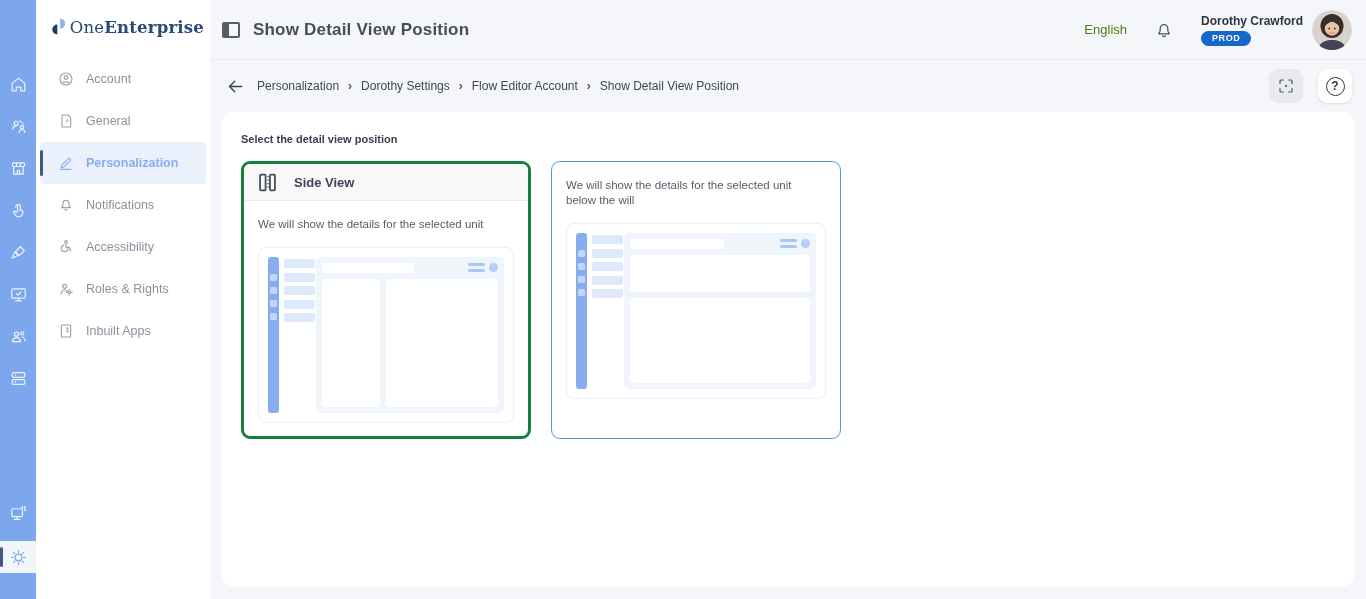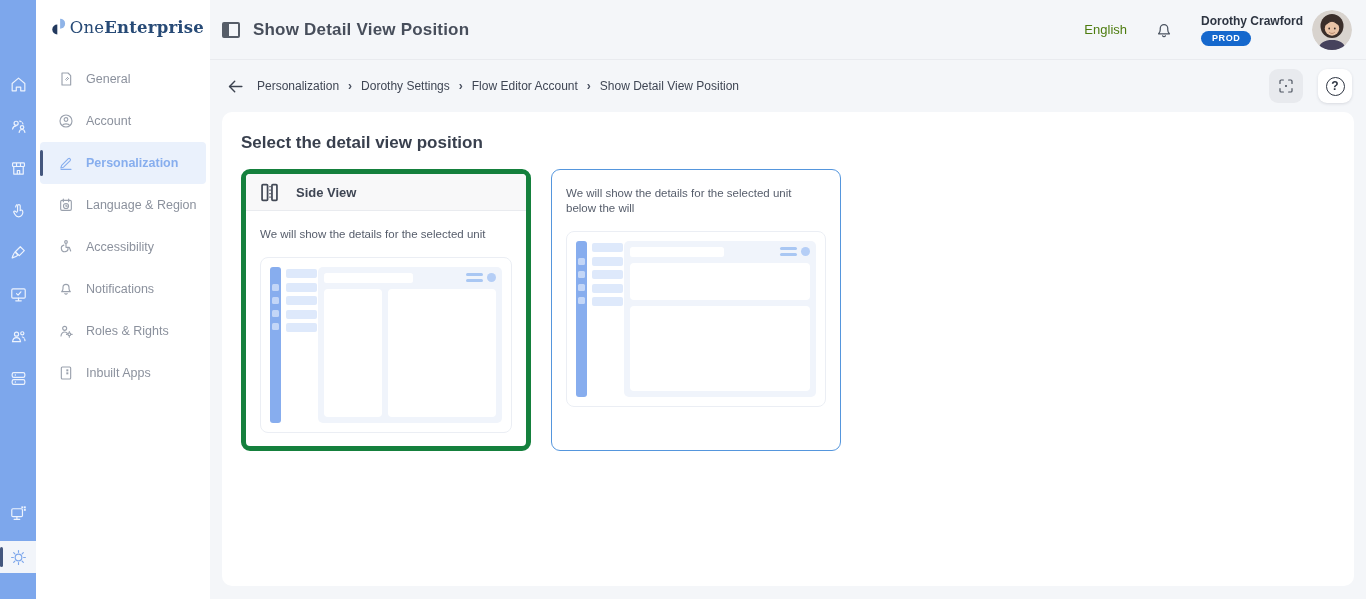--- a/index.html
+++ b/index.html
@@ -56,24 +56,24 @@
   .crumb { cursor:pointer; }
   .crumb:not(:last-child)::after { content:"›"; margin:0 9px; color:#4a5160; font-weight:bold; font-size:12px; }
   .crumb-actions { margin-left:auto; display:flex; gap:15px; }
   .icon-btn { width:34px; height:34px; border-radius:9px; display:flex; align-items:center; justify-content:center; cursor:pointer; }
   .icon-btn.fullscreen { background:#e8eaee; color:#4a515e; }
   .icon-btn.fullscreen svg { width:18px; height:18px; }
   .icon-btn.help { background:#ffffff; color:#2e3542; box-shadow:0 1px 3px rgba(40,50,70,.14); }
   .help-q { width:19px; height:19px; border:1.7px solid currentColor; border-radius:50%; font-size:12px; font-weight:bold; display:flex; align-items:center; justify-content:center; }
 
   .panel { flex:1; background:#ffffff; border-radius:10px; margin:0 12px 13px 12px; padding:21px 0 0 19px; overflow:hidden; }
-  .section-heading { font-size:17px; font-weight:bold; color:#39404e; margin-bottom:16px; }
+  .section-heading { font-size:11px; font-weight:bold; color:#39404e; margin-bottom:16px; }
   .options { display:flex; gap:20px; }
 
-  .option-card { width:290px; border:5px solid #15803d; border-radius:9px; background:#fff; overflow:hidden; cursor:pointer; }
+  .option-card { width:290px; border:3px solid #15803d; border-radius:9px; background:#fff; overflow:hidden; cursor:pointer; }
   .card-head { height:37px; display:flex; align-items:center; gap:16px; padding:0 13px; background:#f8f8f9; border-bottom:1px solid #e9ebef; }
   .card-icon { color:#434a57; display:flex; }
   .card-icon svg { width:21px; height:21px; }
   .card-title { font-size:13px; font-weight:bold; color:#3f4654; }
   .option-card.selected { border:1.5px solid #5596dd; }
   .option-card.selected .card-head { background:#cde0f8; border-bottom-color:#bcd6f4; }
   .option-card.selected .card-title { color:#1465c8; }
   .option-card.selected .card-icon { color:#1465c8; }
   .card-desc { padding:16px 14px 15px; font-size:11.5px; color:#565d6b; line-height:15px; }
 
@@ -189,80 +189,69 @@
       <svg width="27" height="28" viewBox="0 0 27 28">
         <path d="M14.5 2 a7.2 7.2 0 0 1 0 14.4 Z" fill="#8fb4e8"></path>
         <path d="M10.5 10.5 a7.2 7.2 0 0 0 0 14.4 Z" fill="#22395e"></path>
       </svg>
       <span class="logo-text"><span>One</span><b>Enterprise</b></span>
     </div>
     <div class="menu">
 
       <div class="menu-item">
         <span class="mi-icon">
-          <svg viewBox="0 0 24 24" fill="none" stroke="currentColor" stroke-width="1.7" stroke-linejoin="round">
-              <path d="M6 3h9l4 4v14H6z"></path>
-              <path d="M11 13l4-4M12.5 14.5l4-4" stroke-width="1.4"></path>
-            </svg>
-        </span>
-        <span>General</span>
-      </div>
-
-      <div class="menu-item">
-        <span class="mi-icon">
           <svg viewBox="0 0 24 24" fill="none" stroke="currentColor" stroke-width="1.7">
               <circle cx="12" cy="12" r="9"></circle>
               <circle cx="12" cy="9.8" r="2.8"></circle>
               <path d="M6.8 18.2c1.1-2.6 9.3-2.6 10.4 0"></path>
             </svg>
         </span>
         <span>Account</span>
       </div>
 
+      <div class="menu-item">
+        <span class="mi-icon">
+          <svg viewBox="0 0 24 24" fill="none" stroke="currentColor" stroke-width="1.7" stroke-linejoin="round">
+              <path d="M6 3h9l4 4v14H6z"></path>
+              <path d="M11 13l4-4M12.5 14.5l4-4" stroke-width="1.4"></path>
+            </svg>
+        </span>
+        <span>General</span>
+      </div>
+
       <div class="menu-item selected">
         <span class="mi-icon">
           <svg viewBox="0 0 24 24" fill="none" stroke="currentColor" stroke-width="1.7" stroke-linecap="round" stroke-linejoin="round">
               <path d="M5.5 15.5 15.5 5.5a2 2 0 0 1 2.8 2.8l-10 10-4 1.2z"></path>
               <path d="M4.5 21.5h15"></path>
             </svg>
         </span>
         <span>Personalization</span>
       </div>
 
-      <div class="menu-item">
-        <span class="mi-icon">
-          <svg viewBox="0 0 24 24" fill="none" stroke="currentColor" stroke-width="1.7" stroke-linecap="round">
-              <rect x="4" y="5" width="16" height="15" rx="2"></rect>
-              <path d="M8 3v4M16 3v4"></path>
-              <circle cx="12" cy="13.5" r="3.8"></circle>
-              <path d="M12 11.8v1.9h1.8"></path>
-            </svg>
-        </span>
-        <span>Language &amp; Region</span>
+
+      <div class="menu-item">
+        <span class="mi-icon">
+          <svg viewBox="0 0 24 24" fill="none" stroke="currentColor" stroke-width="1.7" stroke-linecap="round" stroke-linejoin="round">
+              <path d="M18.5 16H5.5c1.3-1.1 2-2.4 2-4.6v-1.9a4.5 4.5 0 0 1 9 0v1.9c0 2.2.7 3.5 2 4.6z"></path>
+              <path d="M10.3 18.7a1.9 1.9 0 0 0 3.4 0"></path>
+            </svg>
+        </span>
+        <span>Notifications</span>
       </div>
 
       <div class="menu-item">
         <span class="mi-icon">
           <svg viewBox="0 0 24 24" fill="none" stroke="currentColor" stroke-width="1.7" stroke-linecap="round" stroke-linejoin="round">
               <circle cx="12" cy="4.5" r="2"></circle>
               <path d="M12 7.5v5h5l2 5.5"></path>
               <path d="M15 13.5a5 5 0 1 1-6.2-4.3"></path>
             </svg>
         </span>
         <span>Accessibility</span>
-      </div>
-
-      <div class="menu-item">
-        <span class="mi-icon">
-          <svg viewBox="0 0 24 24" fill="none" stroke="currentColor" stroke-width="1.7" stroke-linecap="round" stroke-linejoin="round">
-              <path d="M18.5 16H5.5c1.3-1.1 2-2.4 2-4.6v-1.9a4.5 4.5 0 0 1 9 0v1.9c0 2.2.7 3.5 2 4.6z"></path>
-              <path d="M10.3 18.7a1.9 1.9 0 0 0 3.4 0"></path>
-            </svg>
-        </span>
-        <span>Notifications</span>
       </div>
 
       <div class="menu-item">
         <span class="mi-icon">
           <svg viewBox="0 0 24 24" fill="none" stroke="currentColor" stroke-width="1.7" stroke-linecap="round">
               <circle cx="10" cy="8" r="3"></circle>
               <path d="M4.5 19.5c.5-4 3-6 5.5-6 1.6 0 3 .7 4 2"></path>
               <circle cx="17" cy="17" r="2.1"></circle>
               <path d="M17 13.9v-1.2M17 21.3v-1.2M20.1 17h1.2M12.7 17h1.2"></path>
             </svg>

